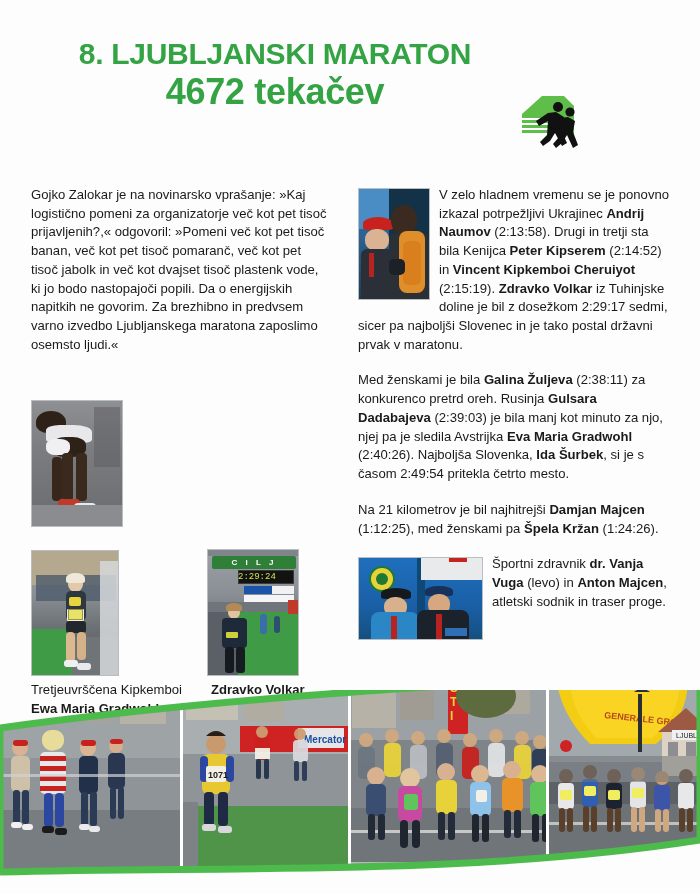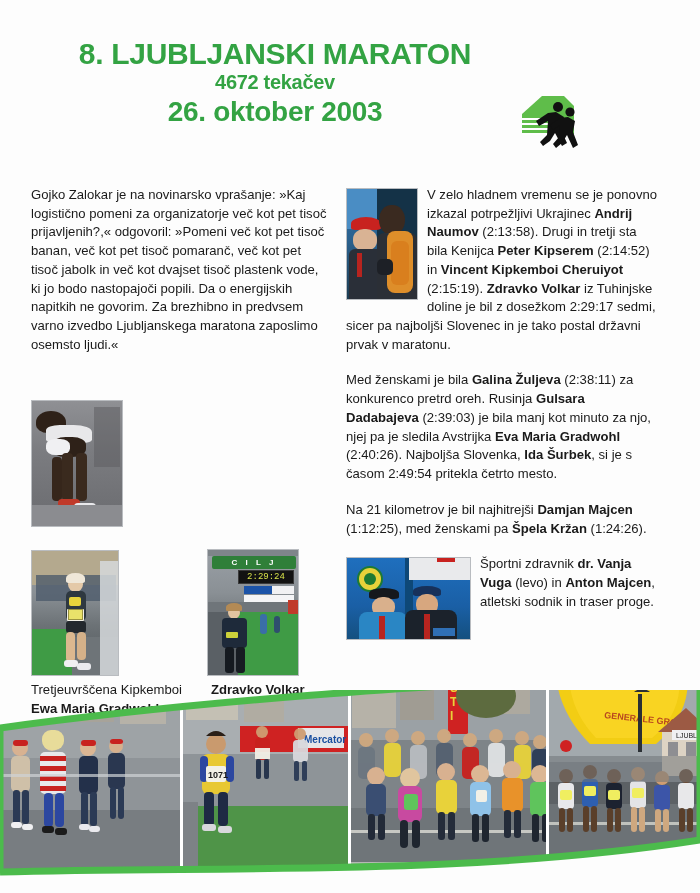--- a/index.html
+++ b/index.html
@@ -30,40 +30,40 @@
     width: 470px;
     text-align: center;
   }
   .title-line {
     color: #33a343;
     font-weight: bold;
     letter-spacing: -0.3px;
     line-height: 1.18;
   }
   .title-line.l1 { font-size: 30px; }
-  .title-line.l2 { font-size: 20px; }
+  .title-line.l2 { font-size: 36px; }
   .title-line.l3 { font-size: 28px; }
 
   
   #logo {
     position: absolute;
     left: 512px; top: 88px;
     width: 74px; height: 70px;
   }
 
   
   .col {
     position: absolute;
     font-size: 13.1px;
     line-height: 1.43;
     color: #1a1a1a;
     text-align: left;
   }
   #col-left  { left: 31px;  top: 186px; width: 300px; }
-  #col-right { left: 346px; top: 186px; width: 312px; }
+  #col-right { left: 358px; top: 186px; width: 312px; }
 
   p.para { margin: 0 0 17px 0; }
   p.para:last-child { margin-bottom: 8px; }
   b { font-weight: bold; }
 
   
   .photo {
     position: relative;
     background: #6a6f75;
     border: 1px solid #b9bcc0;
@@ -148,21 +148,20 @@
 </style>
 </head>
 <body>
 
 <div id="page">
 
   <div id="header">
     <div class="title-block">
       <div class="title-line l1">8. LJUBLJANSKI MARATON</div>
       <div class="title-line l2">4672 tekačev</div>
-      <div class="title-line l3">26. oktober 2003</div>
     </div>
 
     <svg id="logo" viewBox="0 0 74 70">
       <path d="M10 26 L30 8 L52 8 L62 18 L62 46 L10 46 Z" fill="#5fbd4a"></path>
       <g stroke="#ffffff" stroke-width="2.2">
         <line x1="10" y1="31" x2="44" y2="31"></line>
         <line x1="10" y1="36" x2="44" y2="36"></line>
         <line x1="10" y1="41" x2="44" y2="41"></line>
         <line x1="10" y1="46" x2="44" y2="46"></line>
       </g>
@@ -226,21 +225,21 @@
     <div>Tretjeuvrščena Kipkemboi</div>
     <div style="font-weight:bold;">Ewa Maria Gradwohl</div>
   </div>
 
   <div class="photo" id="photo-volkar">
     <div class="fill bg-finish"></div>
     <div style="position:absolute;left:0;top:0;width:100%;height:6px;background:#7f858a;"></div>
     <div class="arch-banner" style="left:4px;top:6px;width:84px;height:13px;"></div>
     <div style="position:absolute;left:4px;top:6px;width:84px;height:13px;color:#ffffff;font-size:8px;letter-spacing:3px;text-align:center;line-height:13px;font-weight:bold;">C I L J</div>
     <div style="position:absolute;left:30px;top:20px;width:56px;height:14px;background:#121212;border:1px solid #3a3a3a;box-sizing:border-box;"></div>
-    <div style="position:absolute;left:30px;top:20px;width:56px;height:14px;color:#d8e24a;font-family:'Liberation Mono',monospace;font-size:9px;text-align:center;line-height:14px;">2:29:24</div>
+    <div style="position:absolute;left:30px;top:20px;width:56px;height:14px;color:#d8e24a;font-family:'Liberation Mono',monospace;font-size:9px;text-align:left;line-height:14px;">2:29:24</div>
     <div style="position:absolute;left:36px;top:36px;width:50px;height:8px;background:#f1f1f3;"></div>
     <div style="position:absolute;left:36px;top:36px;width:28px;height:8px;background:#1b53a8;"></div>
     <div style="position:absolute;left:36px;top:45px;width:50px;height:8px;background:#f4f4f6;"></div>
     <div style="position:absolute;left:0;top:52px;width:100%;height:22px;background:#6f757a;"></div>
     <div style="position:absolute;left:30px;top:62px;width:62px;height:65px;background:#3f9b45;"></div>
     <div style="position:absolute;left:0;top:62px;width:30px;height:65px;background:#5a6065;"></div>
     <div style="position:absolute;left:80px;top:50px;width:12px;height:14px;background:#c03a2a;"></div>
 
     <div style="position:absolute;left:20px;top:56px;width:12px;height:13px;background:#e2c3a0;border-radius:50%;"></div>
     <div style="position:absolute;left:18px;top:53px;width:16px;height:8px;background:#b38a55;border-radius:50% 50% 10% 10%;"></div>

